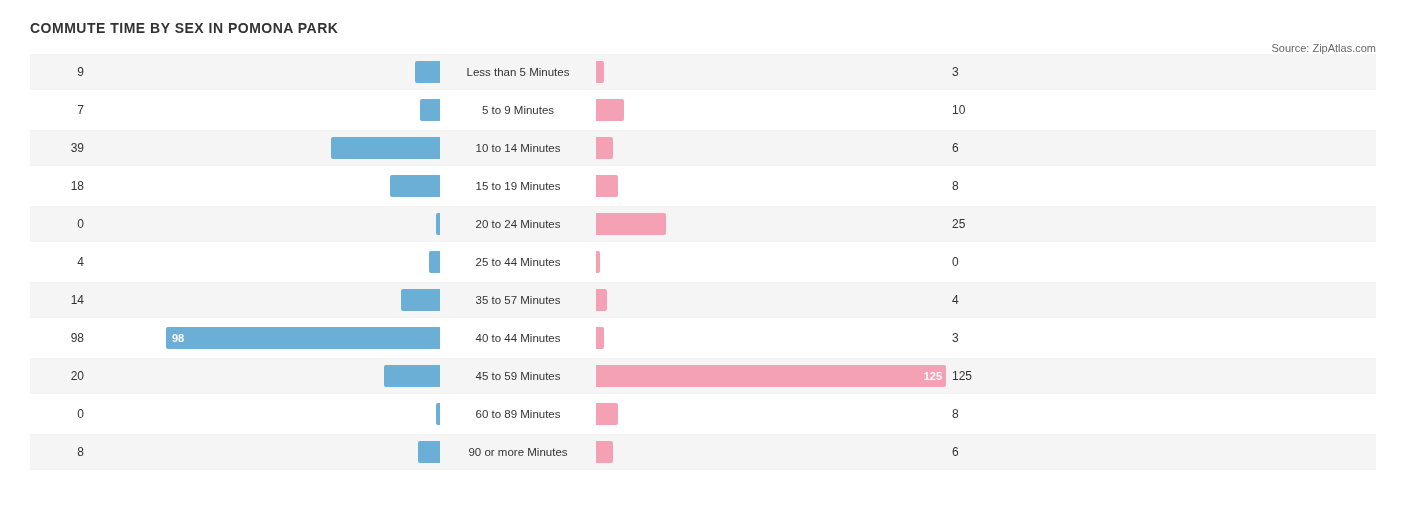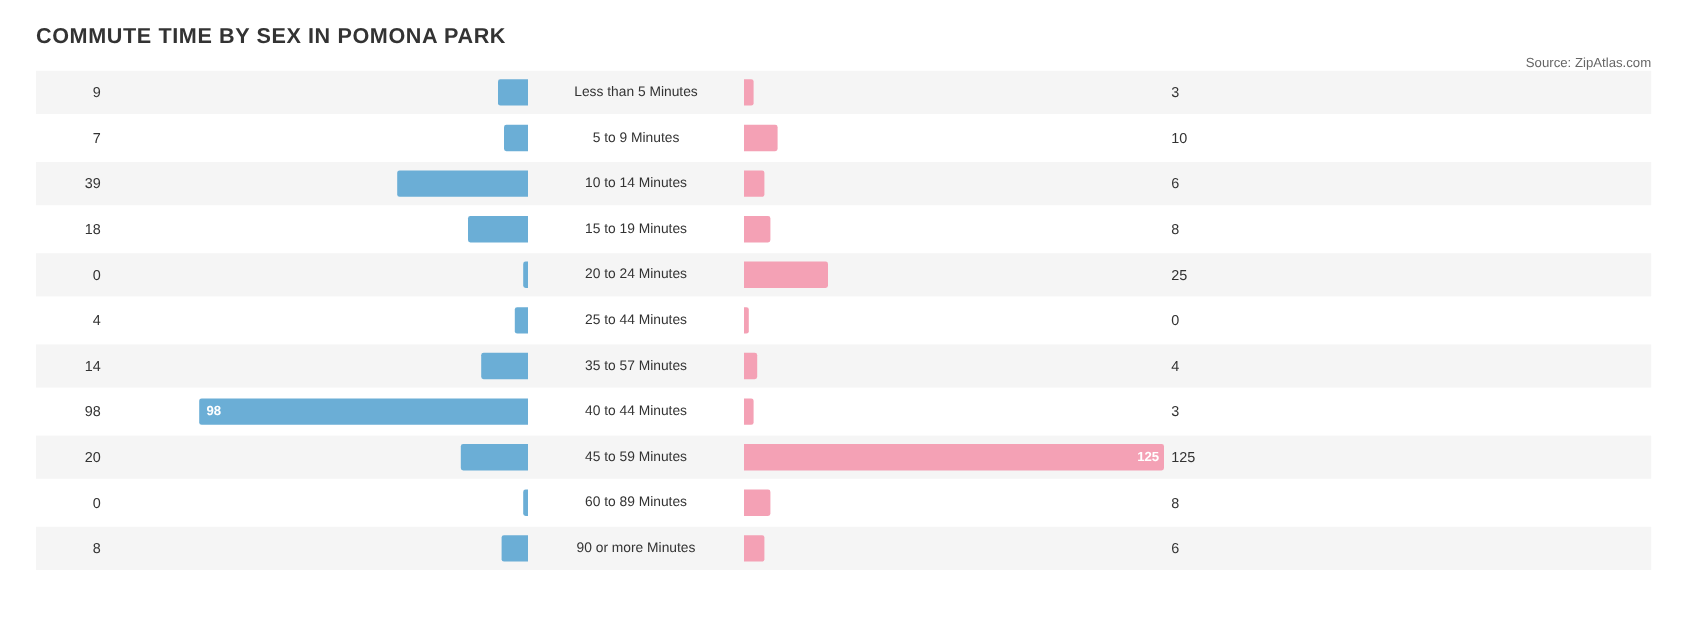--- a/index.html
+++ b/index.html
@@ -4,21 +4,21 @@
   <style>
     * { box-sizing: border-box; margin: 0; padding: 0; }
     body {
       font-family: Arial, sans-serif;
       background: #fff;
       width: 1406px;
       min-height: 523px;
       padding: 20px 30px;
     }
     .chart-title {
-      font-size: 18px;
+      font-size: 14px;
       font-weight: bold;
       text-transform: uppercase;
       color: #333;
       margin-bottom: 6px;
       letter-spacing: 0.5px;
     }
     .source {
       font-size: 11px;
       color: #666;
       text-align: right;
@@ -65,21 +65,21 @@
       padding-left: 4px;
       font-size: 11px;
       color: #fff;
       font-weight: bold;
     }
     .left-bar.big-label {
       justify-content: flex-start;
       padding-left: 6px;
     }
     .label-cell {
-      width: 180px;
+      width: 156px;
       text-align: center;
       font-size: 11.5px;
       color: #333;
       flex-shrink: 0;
       padding: 0 4px;
     }
     .right-bar-container {
       width: 350px;
       display: flex;
       justify-content: flex-start;

